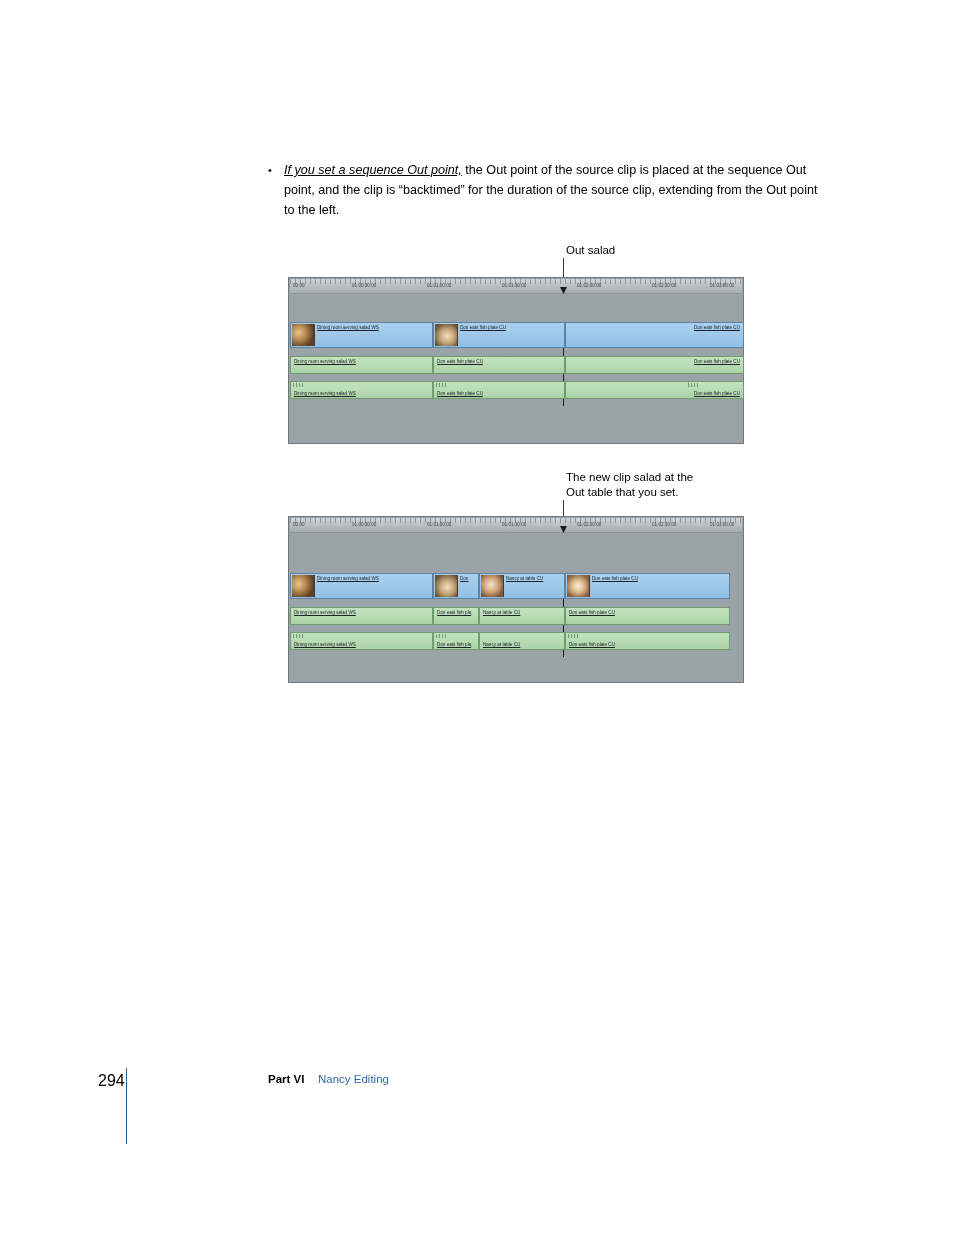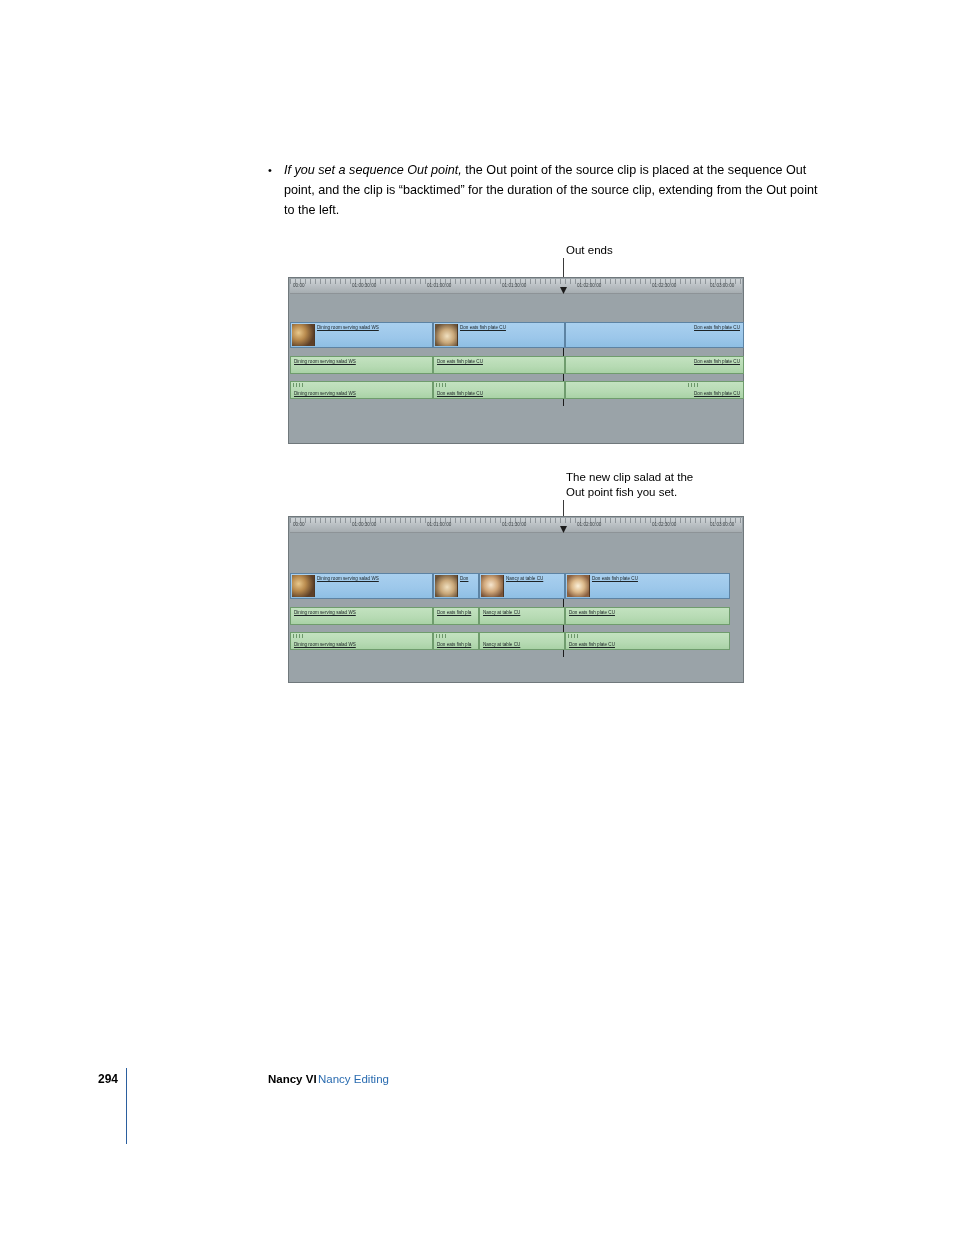--- a/index.html
+++ b/index.html
@@ -31,20 +31,21 @@
     left: 0;
     top: 0;
     font-size: 11px;
   }
   .para .ptext {
     display: block;
     margin-left: 16px;
   }
   .para em {
     font-style: italic;
+    text-decoration: underline;
   }
 
   
   .callout {
     position: absolute;
     font-size: 11.5px;
     line-height: 15px;
     color: #000;
   }
   .leader {
@@ -177,22 +178,22 @@
     left: 126px;
     top: 1068px;
     width: 1px;
     height: 76px;
     background: #2b5f9e;
   }
   .folio {
     position: absolute;
     left: 98px;
     top: 1072px;
-    font-size: 12px;
-    font-weight: bold;
+    font-size: 16px;
+    font-weight: normal;
     color: #000;
   }
   .footer-part {
     position: absolute;
     left: 268px;
     top: 1073px;
     font-size: 11.5px;
     font-weight: bold;
     color: #000;
   }
@@ -205,21 +206,21 @@
   }
 </style>
 </head>
 <body>
 
 <div class="para">
   <span class="bullet">•</span>
   <span class="ptext"><em>If you set a sequence Out point,</em><span> the Out point of the source clip is placed at the sequence Out point, and the clip is “backtimed” for the duration of the source clip, extending from the Out point to the left.</span></span>
 </div>
 
-<div class="callout" style="left:566px; top:243px;">Out ends</div>
+<div class="callout" style="left:566px; top:243px;">Out salad</div>
 <div class="leader" style="left:563px; top:258px; height:26px;"></div>
 
 <div class="timeline" style="left:288px; top:277px; width:456px; height:167px;">
 
   <div class="ruler">
     <div class="ticks"></div>
     <div class="tcmark" style="left:3px;">00:00</div>
     <div class="tcmark" style="left:62px;">01:00:30:00</div>
     <div class="tcmark" style="left:137px;">01:01:00:00</div>
     <div class="tcmark" style="left:212px;">01:01:30:00</div>
@@ -272,21 +273,21 @@
       <div class="audio-wave" style="left:122px; top:1px;"></div>
       <div class="label" style="right:3px; top:9px;">Don eats fish plate CU</div>
     </div>
   </div>
 
   <div class="empty-strip" style="top:128px; height:37px;"></div>
 </div>
 
 <div class="callout" style="left:566px; top:470px;">
   <div>The new clip salad at the</div>
-  <div>Out point fish you set.</div>
+  <div>Out table that you set.</div>
 </div>
 <div class="leader" style="left:563px; top:500px; height:22px;"></div>
 
 <div class="timeline" style="left:288px; top:516px; width:456px; height:167px;">
 
   <div class="ruler">
     <div class="ticks"></div>
     <div class="tcmark" style="left:3px;">00:00</div>
     <div class="tcmark" style="left:62px;">01:00:30:00</div>
     <div class="tcmark" style="left:137px;">01:01:00:00</div>
@@ -351,14 +352,14 @@
       <div class="audio-wave" style="left:2px; top:1px;"></div>
       <div class="label" style="left:3px; top:9px;">Don eats fish plate CU</div>
     </div>
   </div>
 
   <div class="empty-strip" style="top:140px; height:25px;"></div>
 </div>
 
 <div class="footer-rule"></div>
 <div class="folio">294</div>
-<div class="footer-part">Nancy VI</div>
+<div class="footer-part">Part VI</div>
 <div class="footer-sect">Nancy Editing</div>
 
 </body></html>

